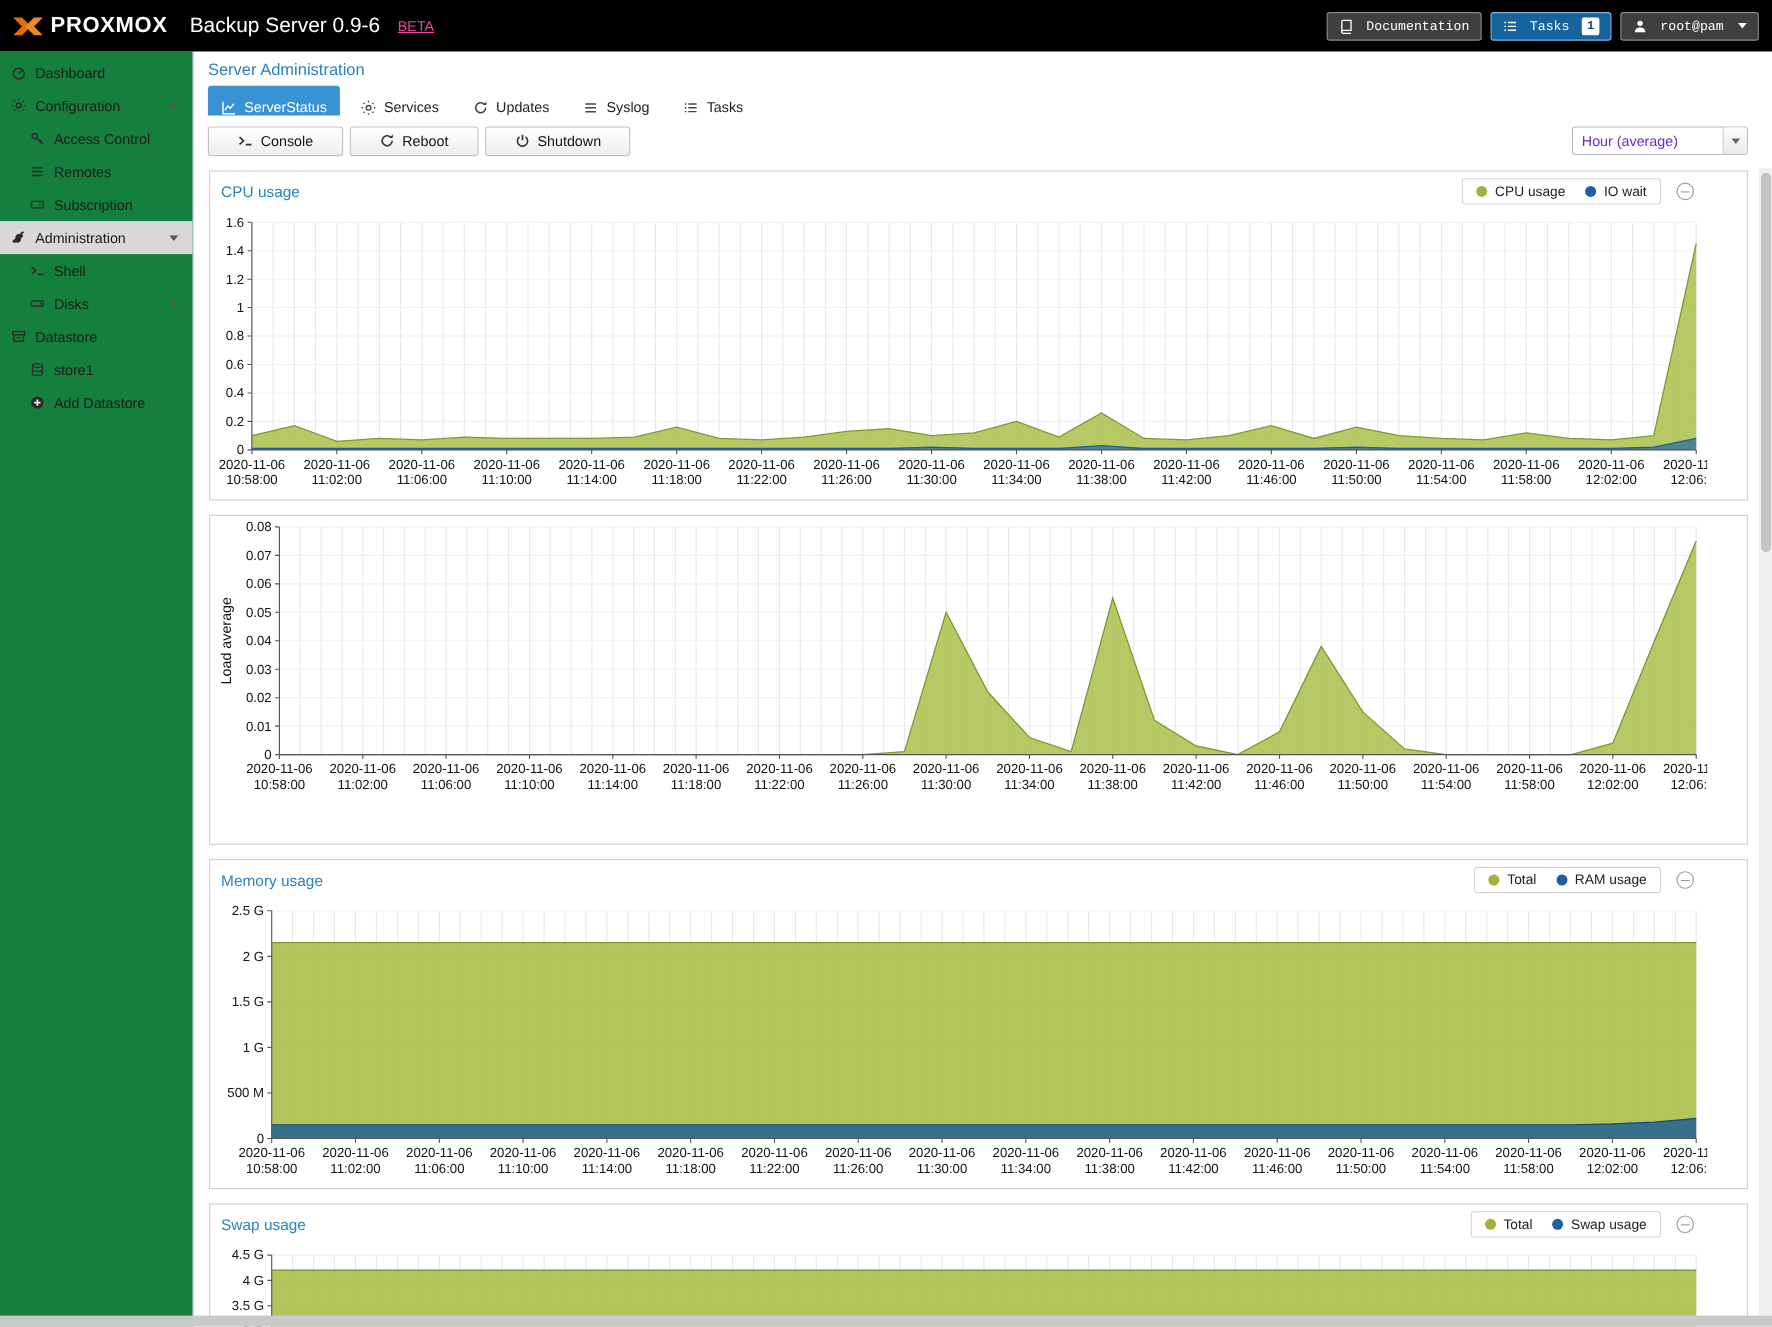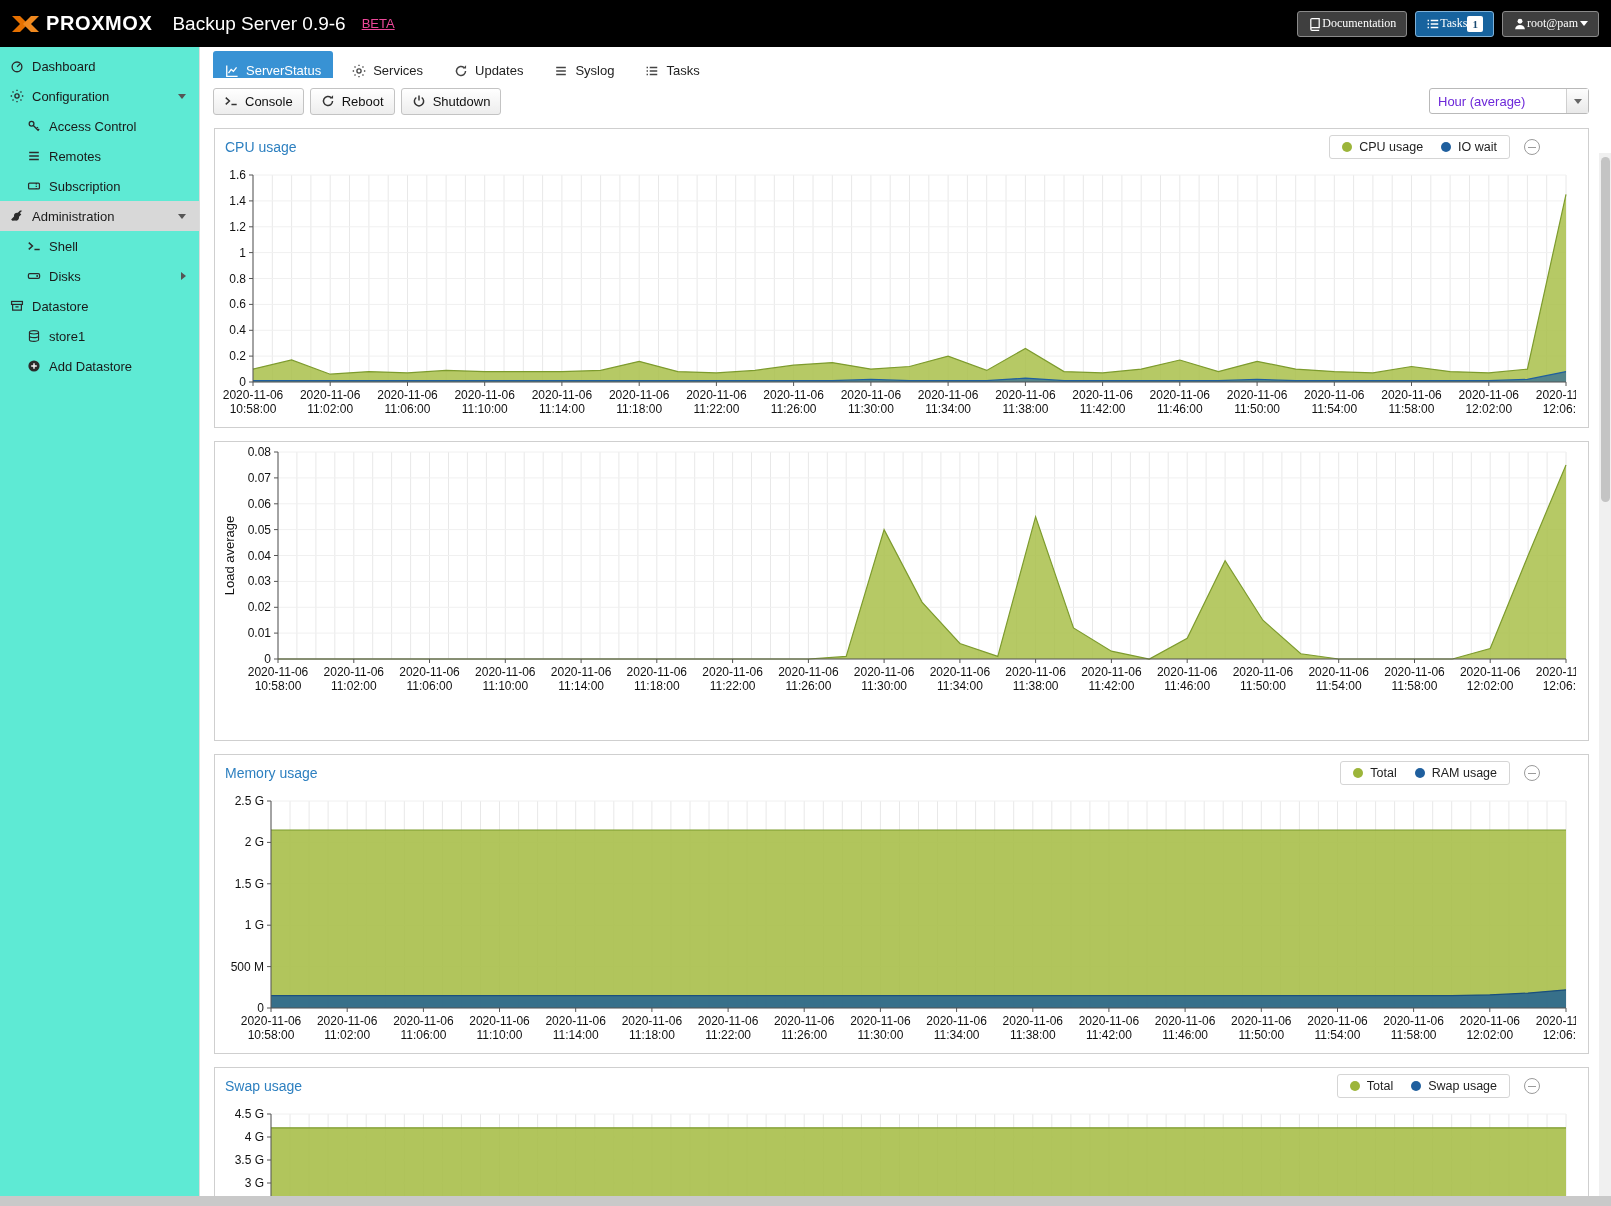--- a/index.html
+++ b/index.html
@@ -6,49 +6,49 @@
   html,body{width:1611px;height:1206px;overflow:hidden}
   body{font-family:"Liberation Sans","DejaVu Sans",sans-serif;font-size:13px;background:#fff;color:#1a1a1a}
 
   
   .header{height:47px;background:#000;display:flex;align-items:center;padding:0 12px;gap:8px}
   .logo{display:flex;align-items:center;cursor:pointer}
   .brand{color:#fff;font-weight:bold;font-size:20px;letter-spacing:.6px;margin-left:7px}
   .product{color:#fff;font-size:19px;margin-left:12px}
   .beta{color:#ec4899;text-decoration:underline;font-size:13px;margin-left:8px;cursor:pointer}
   .hspacer{flex:1}
-  .hbtn{display:flex;align-items:center;gap:0;height:26px;padding:0 10px;border-radius:3px;
+  .hbtn{display:flex;align-items:center;gap:11px;height:26px;padding:0 10px;border-radius:3px;
         font-size:12px;color:#fff;border:1px solid #8a8a8a;background:#3f3f3f;cursor:pointer;
-        font-family:Liberation Serif, serif}
+        font-family:Liberation Mono, monospace}
   .hbtn .ic{display:flex}
   .hbtn.tasks{background:#17639e;border-color:#7fb2d9}
   .badge{background:#fff;color:#1a4a72;border-radius:2px;padding:0 5px;font-size:11px;font-weight:bold;line-height:16px}
   .wcaret{width:0;height:0;border-left:4px solid transparent;border-right:4px solid transparent;border-top:5px solid #fff;margin-left:2px}
 
   
   .layout{display:flex;height:1159px}
-  .sidebar{width:200px;background:#5eead4;border-right:1px solid #dcdcdc;padding-top:4px;flex:none}
+  .sidebar{width:176px;background:#15803d;border-right:1px solid #dcdcdc;padding-top:4px;flex:none}
   .srow{display:flex;align-items:center;height:30px;gap:8px;cursor:pointer;position:relative;color:#1a1a1a}
   .srow.l0{padding-left:10px}
   .srow.l1{padding-left:27px}
   .srow.selected{background:#d8d8d8}
   .srow .ic{display:flex;color:#2b2b2b}
   .caret{position:absolute;right:13px}
   .cdown{width:0;height:0;border-left:4px solid transparent;border-right:4px solid transparent;border-top:5px solid #555}
   .cright{width:0;height:0;border-top:4px solid transparent;border-bottom:4px solid transparent;border-left:5px solid #555}
 
   .content{flex:1;position:relative;background:#fff;padding:4px 0 0 7px}
   .page-title{color:#2e80c0;font-size:15px;padding:4px 0 6px 6px}
   .tabbar{display:flex;gap:7px;padding-left:6px;height:27px}
   .tab{display:flex;align-items:flex-end;gap:7px;height:27px;padding:0 12px;border-radius:3px 3px 0 0;color:#222;cursor:pointer}
   .tab .ic{color:#444;display:flex}
   .tab.active{background:#3892d4;color:#fff}
   .tab.active .ic{color:#fff}
   .toolbar{display:flex;align-items:center;gap:6px;margin:8px 6px 0 6px;height:30px}
-  .tbtn{display:flex;align-items:center;gap:7px;height:27px;padding:0 10px;background:linear-gradient(#fff,#ededed);
+  .tbtn{display:flex;align-items:center;gap:7px;height:27px;padding:0 26px;background:linear-gradient(#fff,#ededed);
         border:1px solid #c3c3c3;border-radius:3px;font-size:13px;color:#111;cursor:pointer;font-family:inherit}
   .tbtn .ic{display:flex;color:#333}
   .tspacer{flex:1}
   .combo{width:160px;height:26px;border:1px solid #b9b9b9;border-radius:3px;background:#fff;display:flex;align-items:center;cursor:pointer;margin-right:16px}
   .combo .val{flex:1;padding-left:8px;color:#6d28d9;white-space:nowrap;overflow:hidden}
   .combo .trig{width:22px;height:100%;border-left:1px solid #cfcfcf;background:linear-gradient(#fdfdfd,#e9e9e9);
                display:flex;align-items:center;justify-content:center}
   .gcaret{width:0;height:0;border-left:4px solid transparent;border-right:4px solid transparent;border-top:5px solid #666}
 
   
@@ -231,20 +231,21 @@
           <svg viewBox="0 0 16 16" width="14" height="14">
             <circle cx="8" cy="8" r="6.4" fill="currentColor"></circle>
             <path d="M8 4.8v6.4M4.8 8h6.4" stroke="#f5f5f5" stroke-width="1.7"></path>
           </svg>
         </span>
         <span>Add Datastore</span>
       </div>
     </nav>
 
   <main class="content">
+    <div class="page-title">Server Administration</div>
     <div class="tabbar" id="tabbar">
         <div class="tab active">
           <span class="ic">
             <svg viewBox="0 0 16 16" width="14" height="14">
               <g fill="none" stroke="currentColor" stroke-width="1.5">
                 <path d="M2 1.8v12.4h12.4"></path>
                 <path d="M4 10.4L7 6.2l2.6 2.2 3.6-4.6"></path>
               </g>
             </svg>
           </span>

